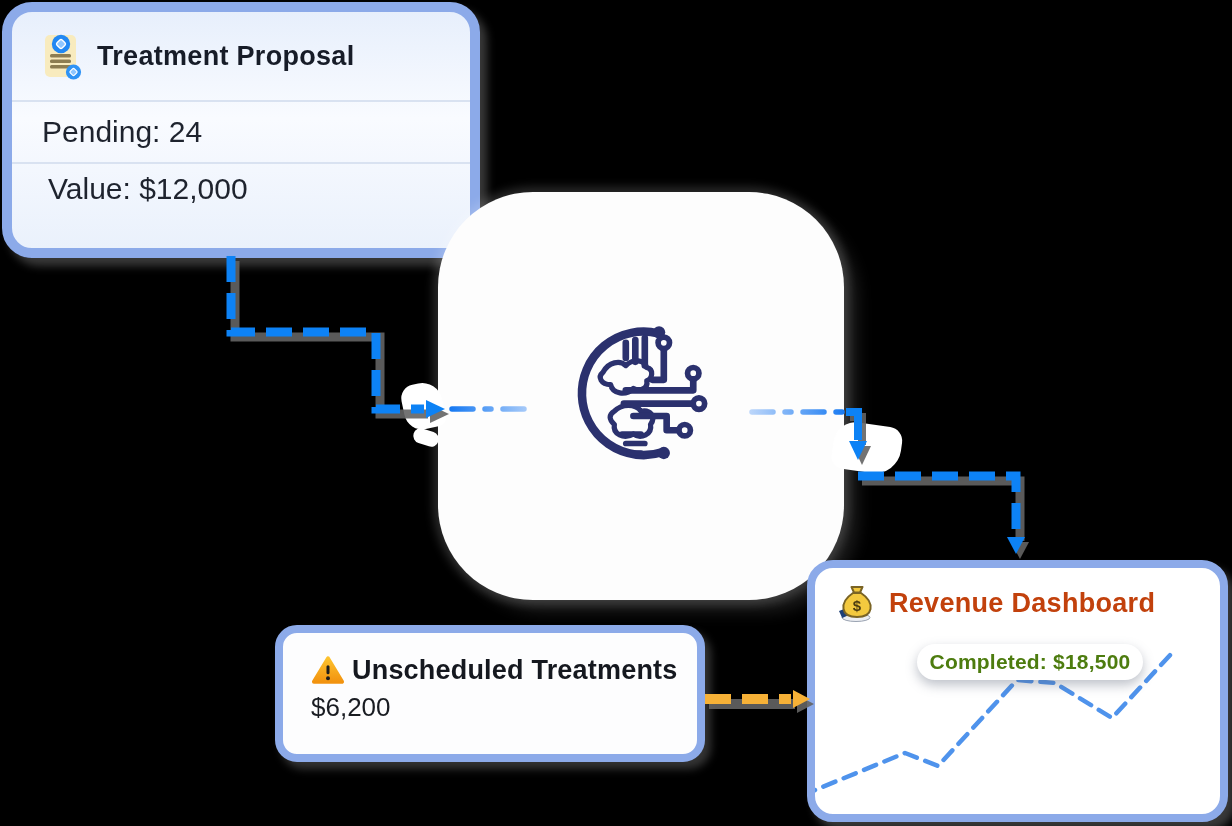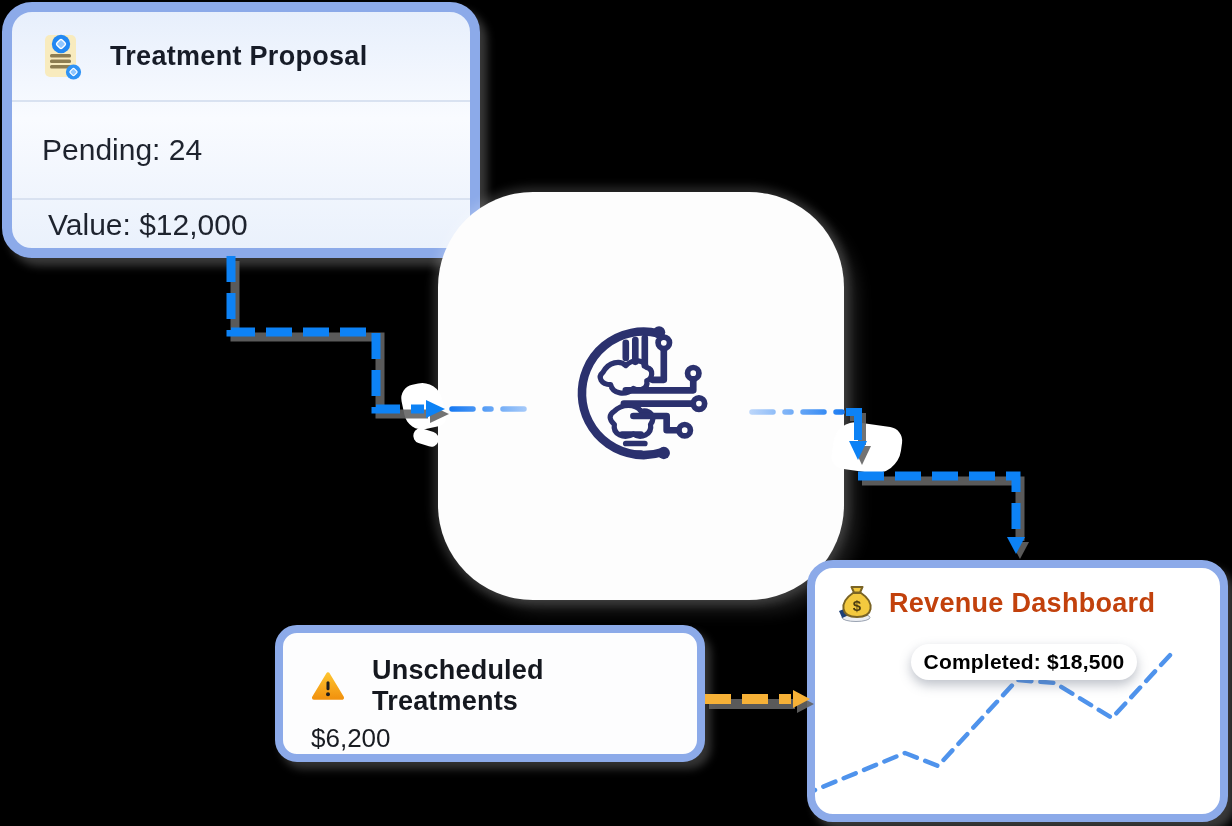--- a/index.html
+++ b/index.html
@@ -4,41 +4,41 @@
 <style>
   html,body{margin:0;padding:0;background:#000;}
   body{width:1232px;height:826px;position:relative;overflow:hidden;
        font-family:"Liberation Sans",sans-serif;-webkit-font-smoothing:antialiased;}
   .card{position:absolute;box-sizing:border-box;z-index:2;}
   
   .treatment{left:2px;top:2px;width:478px;height:256px;border:10px solid #8caae9;border-radius:30px;
      background:linear-gradient(180deg,#e7effc 0%,#f9fbff 45%,#eaf1fc 100%);
      box-shadow:7px 8px 9px rgba(150,150,150,.38);}
   .treatment .row{padding-left:30px;display:flex;align-items:center;box-sizing:border-box;}
-  .t-head{height:88px;gap:26px;text-align:center;}
+  .t-head{height:88px;gap:13px;text-align:center;}
   .t-head .title{font-size:27px;font-weight:700;color:#171c28;letter-spacing:.3px;}
-  .t-row{height:98px;border-top:2px solid #d9e2f1;font-size:30px;font-weight:500;color:#1e232e;}
+  .t-row{height:62px;border-top:2px solid #d9e2f1;font-size:30px;font-weight:500;color:#1e232e;}
   .t-row:last-child{height:52px;padding-left:36px;}
   
   .hub{position:absolute;left:438px;top:192px;width:406px;height:408px;background:#fdfdfd;
      border-radius:95px;z-index:2;box-shadow:0 0 10px 5px rgba(255,255,255,.16),14px 12px 16px rgba(140,140,140,.2);
      display:flex;align-items:center;justify-content:center;}
   
   .revenue{left:807px;top:560px;width:421px;height:262px;border:8px solid #8caae9;border-radius:26px;
      background:#ffffff;box-shadow:7px 8px 9px rgba(150,150,150,.38);overflow:hidden;}
   .r-head{position:absolute;left:20px;top:14px;display:flex;align-items:center;gap:10px;z-index:3;}
   .r-head .title{font-size:27px;font-weight:700;color:#c2410c;letter-spacing:.3px;}
-  .badge{position:absolute;left:96px;top:76px;width:226px;height:36px;border-radius:19px;background:#fff;
+  .badge{position:absolute;left:102px;top:76px;width:226px;height:36px;border-radius:19px;background:#fff;
      box-shadow:0 5px 12px rgba(90,100,120,.4);display:flex;align-items:center;justify-content:center;
-     font-size:21px;font-weight:700;color:#000000;z-index:3;letter-spacing:.2px;}
+     font-size:21px;font-weight:700;color:#4d7c0f;z-index:3;letter-spacing:.2px;}
   .spark{position:absolute;left:0;top:0;width:405px;height:246px;z-index:2;}
   
   .unscheduled{left:275px;top:625px;width:430px;height:137px;border:8px solid #8caae9;border-radius:22px;
      background:#fdfdfe;box-shadow:6px 7px 9px rgba(150,150,150,.35);}
-  .u-head{display:flex;align-items:center;gap:27px;padding:22px 0 0 28px;}
+  .u-head{display:flex;align-items:center;gap:7px;padding:22px 0 0 28px;}
   .u-head .title{font-size:27px;font-weight:700;color:#15181f;letter-spacing:.2px;}
   .u-amount{padding:6px 0 0 28px;font-size:26px;font-weight:500;color:#191c22;}
   
   .overlay{position:absolute;left:0;top:0;z-index:4;pointer-events:none;}
   .blob{position:absolute;background:#fff;z-index:3;}
   .blob1{left:403px;top:383px;width:40px;height:46px;border-radius:14px 20px 8px 18px;transform:rotate(-12deg);}
   .blob1b{left:413px;top:430px;width:26px;height:15px;border-radius:8px;transform:rotate(18deg);}
   .blob2{left:833px;top:424px;width:68px;height:48px;border-radius:22px 14px 26px 12px;transform:rotate(8deg);}
   .icon{flex:0 0 auto;display:block;}
 </style>

